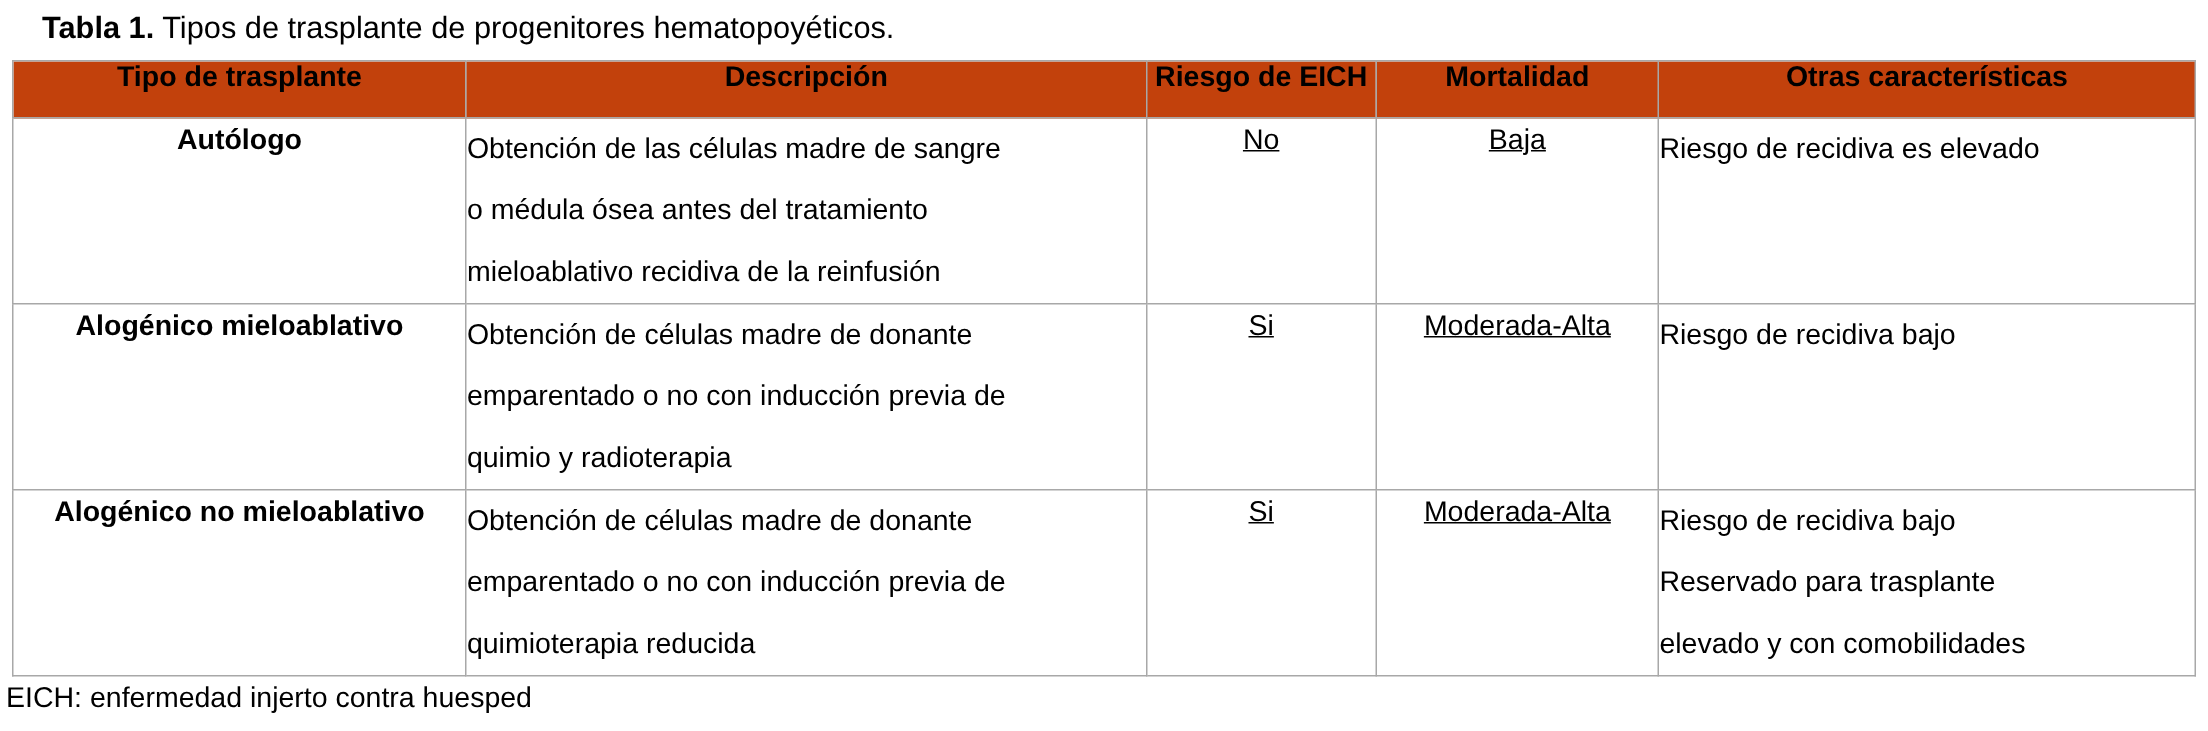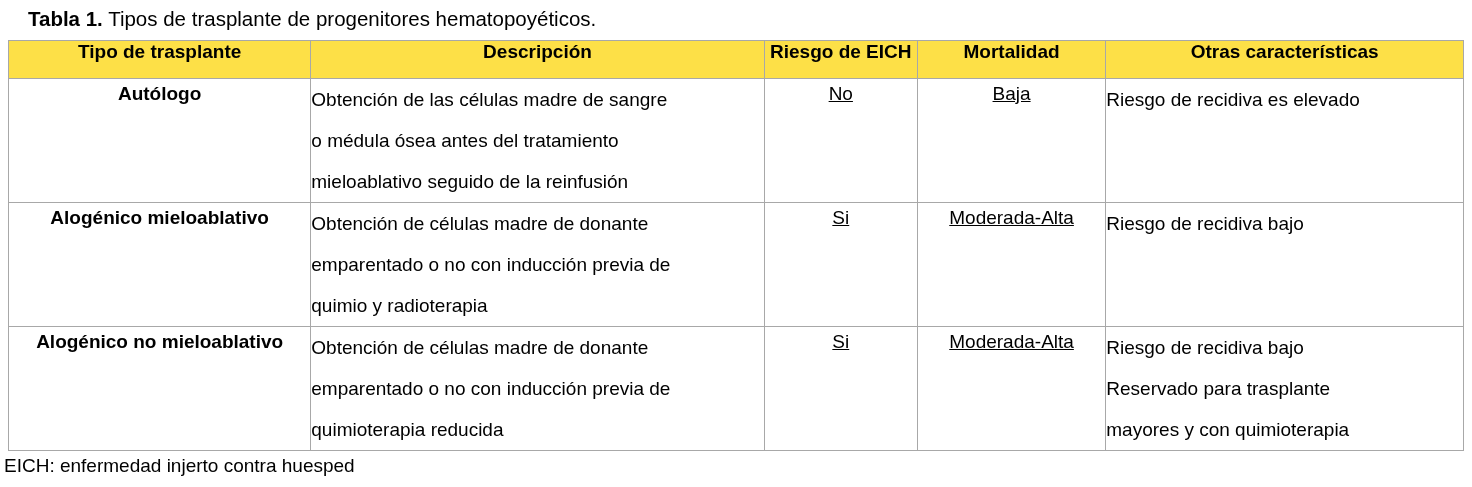--- a/index.html
+++ b/index.html
@@ -41,21 +41,21 @@
     border-collapse: collapse;
     table-layout: fixed;
     font-size: 19px;
   }
   table.tbl th, table.tbl td {
     border: 1px solid #a8a8a8;
     vertical-align: top;
     padding: 0;
   }
   thead th {
-    background: #fde047;
+    background: #c2410c;
     font-weight: bold;
     text-align: center;
     height: 38px;
     font-size: 19px;
     padding: 4px 6px;
     box-sizing: border-box;
   }
   thead th.c0 { width: 300px; }
   thead th.c1 { width: 450px; }
   thead th.c2 { width: 152px; }
@@ -118,21 +118,21 @@
         <th class="c4">Otras características</th>
       </tr>
     </thead>
     <tbody>
 
       <tr>
         <td class="type">Autólogo</td>
         <td class="desc">
           <span class="line">Obtención de las células madre de sangre</span>
           <span class="line">o médula ósea antes del tratamiento</span>
-          <span class="line">mieloablativo seguido de la reinfusión</span>
+          <span class="line">mieloablativo recidiva de la reinfusión</span>
         </td>
         <td class="center">No</td>
         <td class="center">Baja</td>
         <td class="other">
           <span class="line">Riesgo de recidiva es elevado</span>
         </td>
       </tr>
 
       <tr>
         <td class="type">Alogénico mieloablativo</td>
@@ -153,21 +153,21 @@
         <td class="desc">
           <span class="line">Obtención de células madre de donante</span>
           <span class="line">emparentado o no con inducción previa de</span>
           <span class="line">quimioterapia reducida</span>
         </td>
         <td class="center">Si</td>
         <td class="center">Moderada-Alta</td>
         <td class="other">
           <span class="line">Riesgo de recidiva bajo</span>
           <span class="line">Reservado para trasplante</span>
-          <span class="line">mayores y con quimioterapia</span>
+          <span class="line">elevado y con comobilidades</span>
         </td>
       </tr>
 
     </tbody>
   </table>
 
   <div class="footnote">EICH: enfermedad injerto contra huesped</div>
 
 </div>
 

